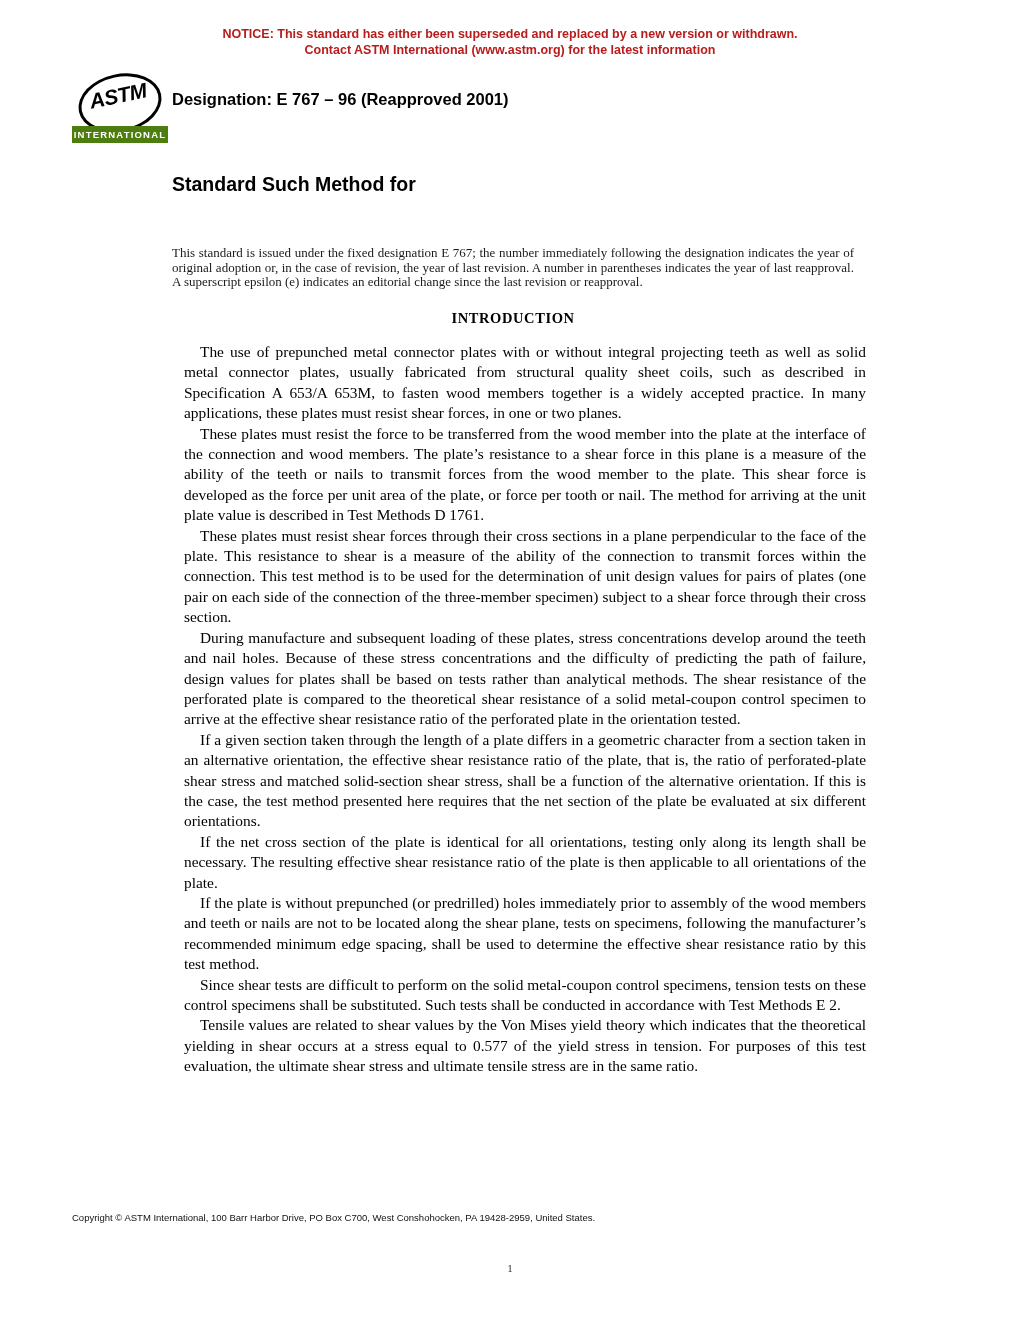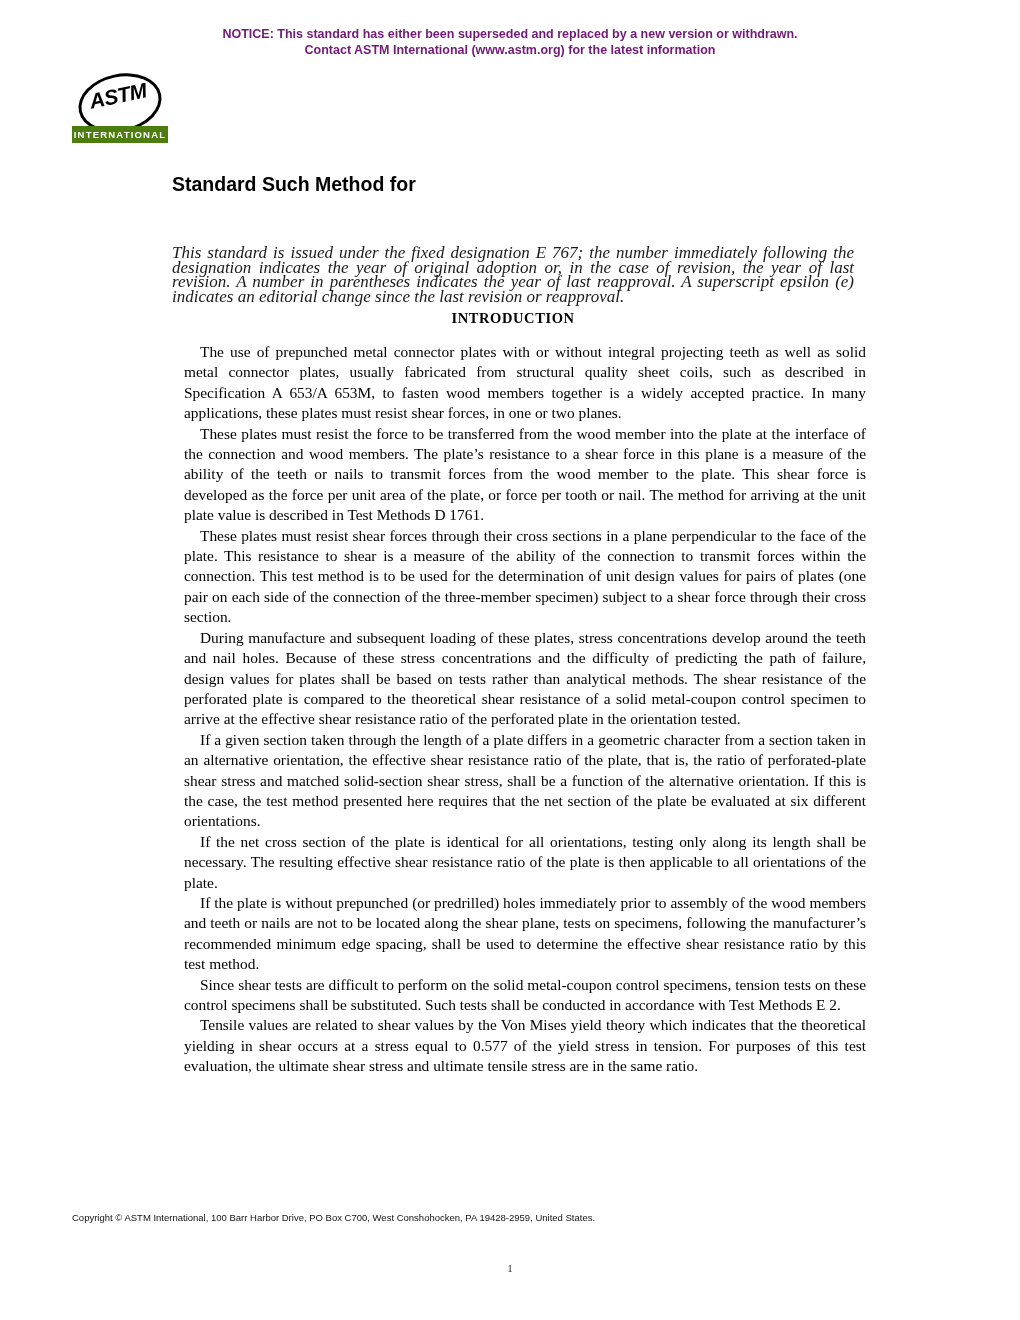--- a/index.html
+++ b/index.html
@@ -22,21 +22,21 @@
     box-sizing: border-box;
   }
 
   
   .notice {
     position: absolute;
     top: 26px;
     left: 0;
     width: 1020px;
     text-align: center;
-    color: #701a75;
+    color: #b91c1c;
     font-family: "Liberation Sans", sans-serif;
     font-weight: bold;
     font-size: 12.5px;
     line-height: 16px;
   }
 
   
   .header {
     position: absolute;
     top: 72px;
@@ -116,25 +116,24 @@
     font-size: 11px;
     vertical-align: super;
   }
 
   
   .issued-note {
     position: absolute;
     top: 246px;
     left: 172px;
     width: 682px;
-    font-size: 17px;
+    font-size: 13px;
     line-height: 14.5px;
     text-align: justify;
     color: #1a1a1a;
-    font-style: italic;
   }
 
   
   .intro-heading {
     position: absolute;
     top: 310px;
     left: 172px;
     width: 682px;
     text-align: center;
     font-family: "Liberation Serif", serif;
@@ -188,20 +187,21 @@
   </div>
 
   <div class="header">
     <div class="astm-logo">
       <div class="oval"></div>
       <div class="astm-word">ASTM</div>
       <div class="intl-bar">
         <span>INTERNATIONAL</span>
       </div>
     </div>
+    <div class="designation">Designation: E 767 – 96 (Reapproved 2001)</div>
   </div>
 
   <div class="title-block">
     <div>Standard Such Method for</div>
   </div>
 
   <div class="issued-note">This standard is issued under the fixed designation E 767; the number immediately following the designation indicates the year of original adoption or, in the case of revision, the year of last revision. A number in parentheses indicates the year of last reapproval. A superscript epsilon (e) indicates an editorial change since the last revision or reapproval.</div>
 
   <div class="intro-heading">INTRODUCTION</div>
 

